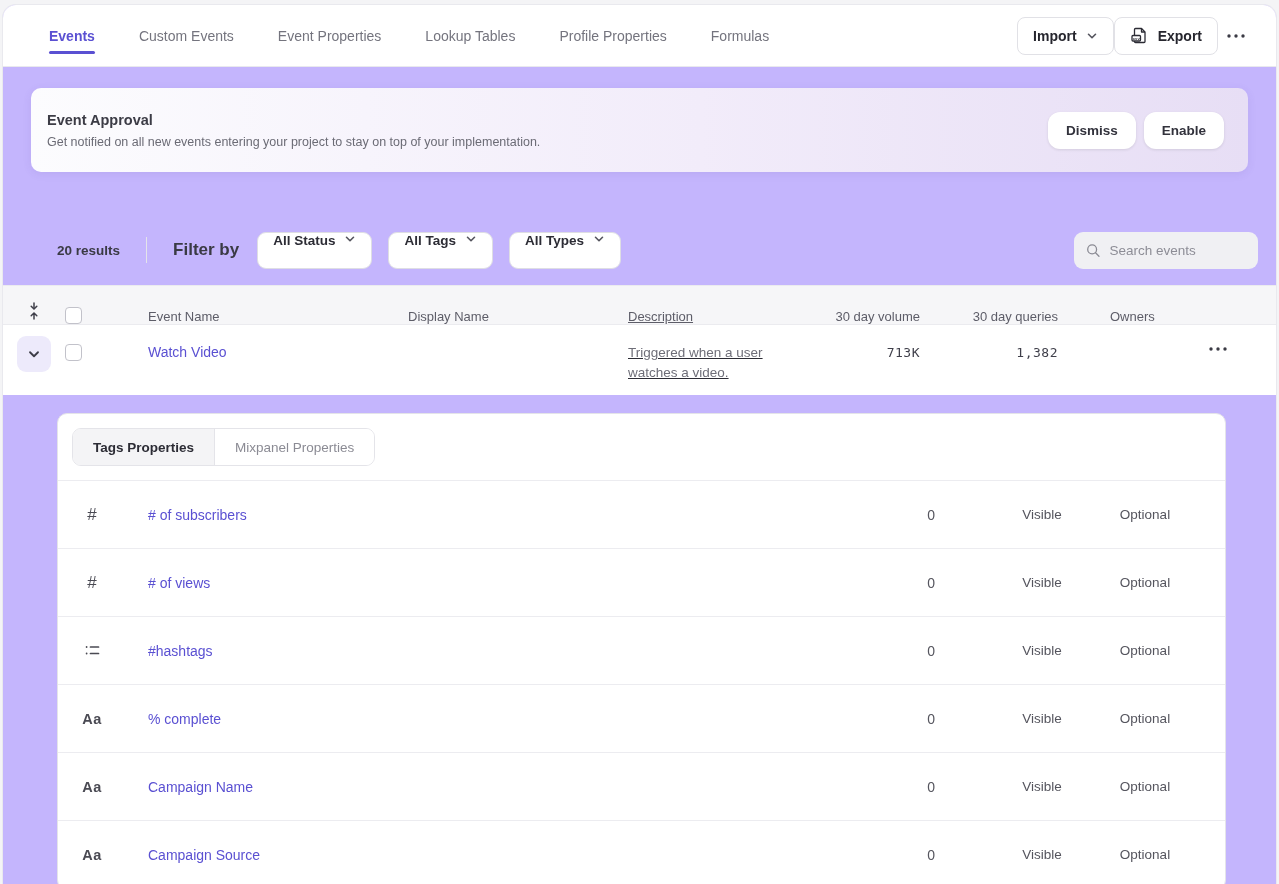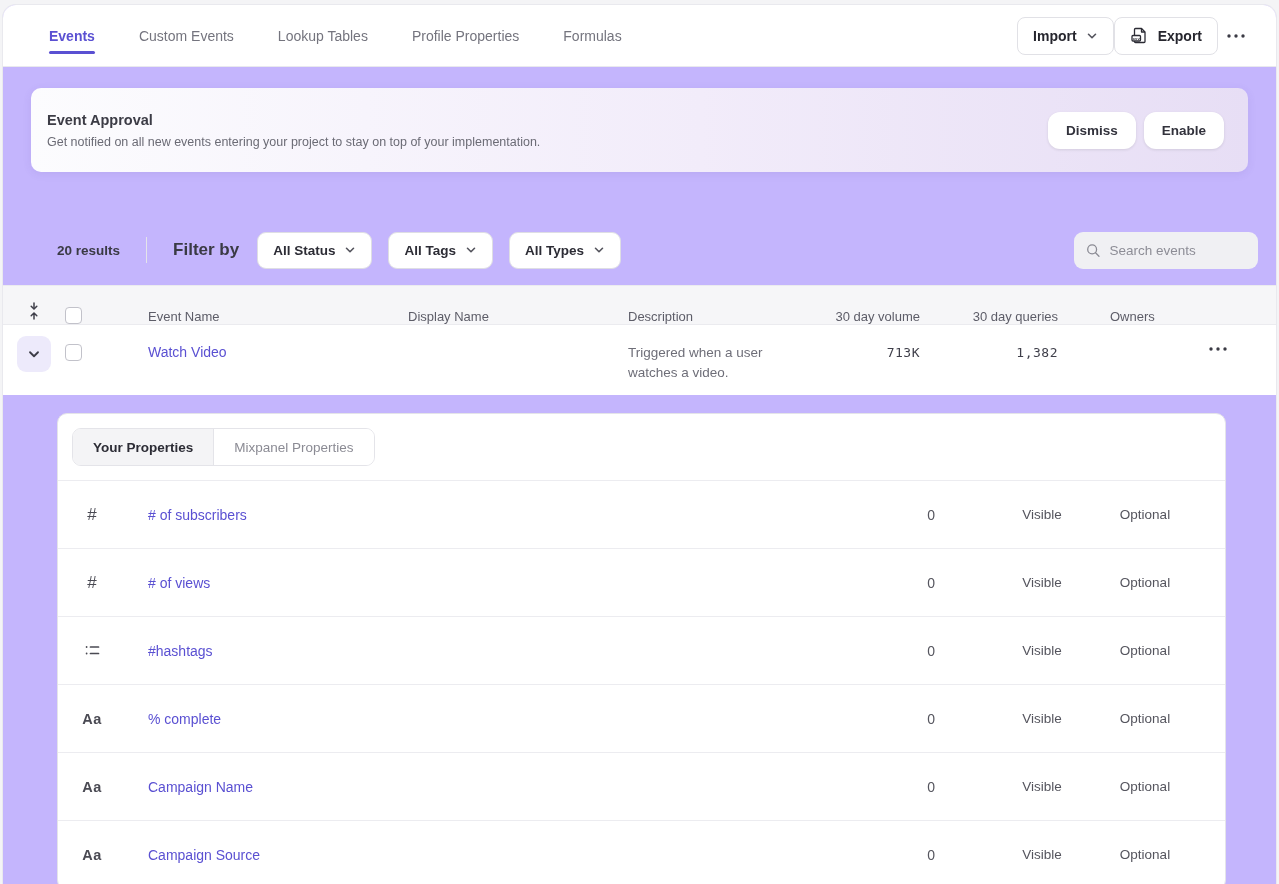--- a/index.html
+++ b/index.html
@@ -40,39 +40,39 @@
   .banner-btn { height:37px; padding:0 18px; background:#fff; border:none; border-radius:12px;
                 font-family:inherit; font-size:13.5px; font-weight:600; color:#32323c;
                 box-shadow:0 1px 3px rgba(0,0,0,0.10); cursor:pointer; }
 
   
   .filter-row { margin-top:58px; height:40px; display:flex; align-items:center; padding:0 18px 0 54px; }
   .results { font-size:13.5px; font-weight:600; color:#3a3a44; white-space:nowrap; }
   .vdiv { width:1px; height:26px; background:#e4e4e9; margin:0 26px; }
   .filter-by { font-size:17px; font-weight:600; color:#3a3a44; margin-right:18px; white-space:nowrap; }
   .chip { height:37px; padding:0 15px; border:1px solid #dedee4; border-radius:9px; background:#fff;
-          display:flex; align-items:center; gap:9px; font-family:inherit; font-size:13.5px; font-weight:600;
+          display:flex; gap:9px; font-family:inherit; font-size:13.5px; font-weight:600;
           color:#2c2c35; margin-right:16px; cursor:pointer; white-space:nowrap; }
   .chip svg, .btn svg.chev { color:#55555e; }
   .search { margin-left:auto; width:184px; height:37px; background:#f0f0f3; border-radius:9px;
             display:flex; align-items:center; padding:0 12px; gap:9px; }
   .search input { border:none; background:transparent; outline:none; font-family:inherit;
                   font-size:13.5px; color:#3a3a44; width:100%; padding:0; }
   .search input::placeholder { color:#8d8d96; }
 
   
   .thead { margin-top:15px; height:40px; background:#f6f6f8; border-top:1px solid #ebebef; border-bottom:1px solid #ebebef;
            display:flex; align-items:flex-end; font-size:13px; color:#5d5d68; }
   .trow { display:flex; align-items:flex-start; height:70px; font-size:13.5px; background:#fff; }
   .c-exp { width:62px; display:flex; justify-content:center; flex-shrink:0; }
   .c-check { width:44px; flex-shrink:0; display:flex; }
   .c-check input { margin-left:17px; }
   .c-name { width:299px; padding-left:39px; flex-shrink:0; }
   .c-display { width:220px; flex-shrink:0; }
-  .c-desc { width:175px; padding-right:12px; flex-shrink:0; }
+  .c-desc { width:175px; padding-right:12px; flex-shrink:0;text-decoration:underline; }
   .c-vol { width:117px; text-align:right; flex-shrink:0; }
   .c-q { width:138px; text-align:right; flex-shrink:0; }
   .c-owners { width:96px; padding-left:52px; flex-shrink:0; }
   .c-actions { flex:1; display:flex; justify-content:flex-end; padding-right:40px; }
   input[type=checkbox] { appearance:none; -webkit-appearance:none; width:17px; height:17px;
                          border:1px solid #c2c2ca; border-radius:4px; background:#fff; margin:0; cursor:pointer; }
   .trow input[type=checkbox] { margin-top:19px; }
   .expander { margin-top:11px; width:34px; height:36px; border:none; border-radius:9px; background:#edeafb;
               display:flex; align-items:center; justify-content:center; cursor:pointer; color:#3c3c46; }
   .event-link { display:inline-block; padding-top:19px; color:#5a50d2; font-size:14px; text-decoration:none; cursor:pointer; }
@@ -105,20 +105,23 @@
 
   <header class="nav">
     <nav class="tabs">
       <div class="tab active">
           <span>Events</span>
         </div>
       <div class="tab">
           <span>Custom Events</span>
         </div>
       <div class="tab">
+          <span>Event Properties</span>
+        </div>
+      <div class="tab">
           <span>Lookup Tables</span>
         </div>
       <div class="tab">
           <span>Profile Properties</span>
         </div>
       <div class="tab">
           <span>Formulas</span>
         </div>
     </nav>
     <div class="nav-actions">
@@ -238,21 +241,21 @@
             <circle cx="9" cy="2" r="1.7"></circle>
             <circle cx="16" cy="2" r="1.7"></circle>
           </svg>
       </button>
     </div>
   </div>
 
   <section class="panel">
     <div class="panel-head">
       <div class="seg">
-        <button class="seg-item active">Your Properties</button>
+        <button class="seg-item active">Tags Properties</button>
         <button class="seg-item">Mixpanel Properties</button>
       </div>
     </div>
 
     <div class="prop-row">
       <div class="p-icon">
           <span class="hash">#</span>
         </div>
       <div class="p-name"><a># of subscribers</a></div>
       <div class="p-zero">0</div>

